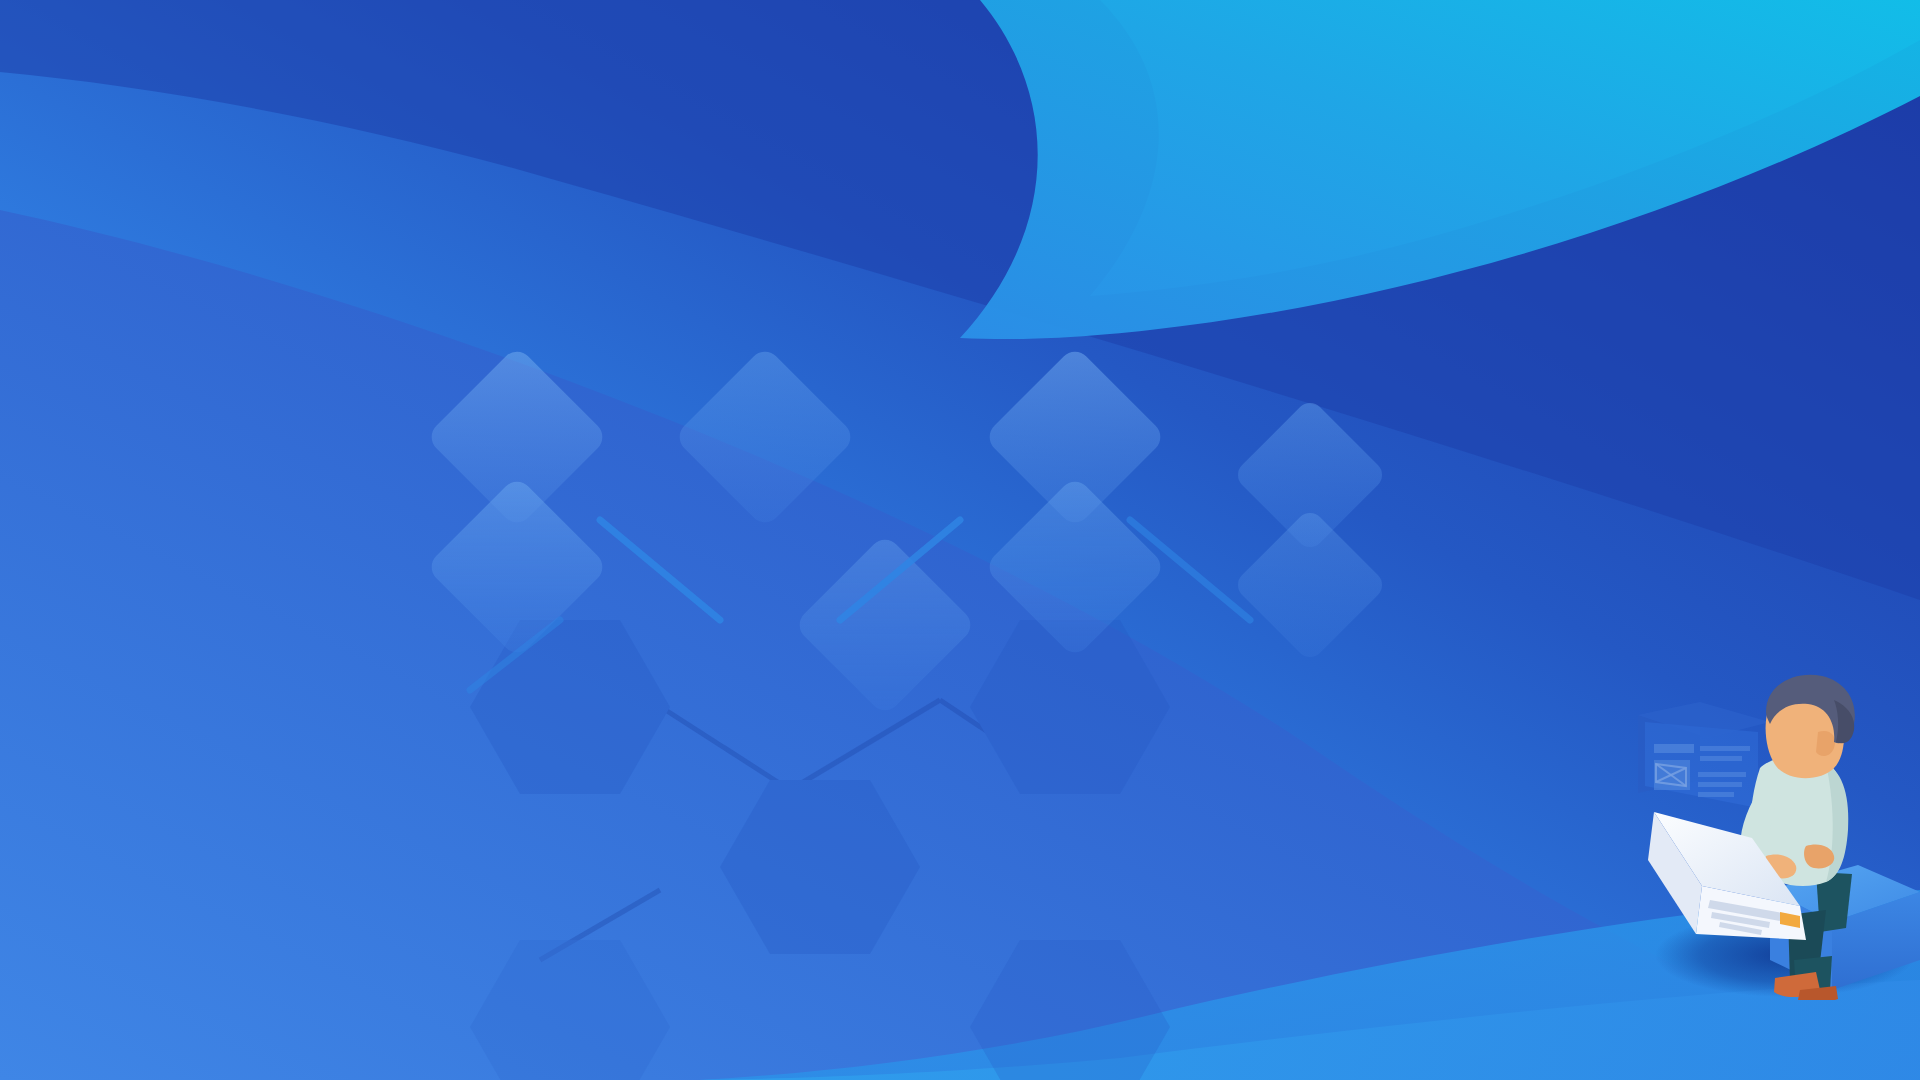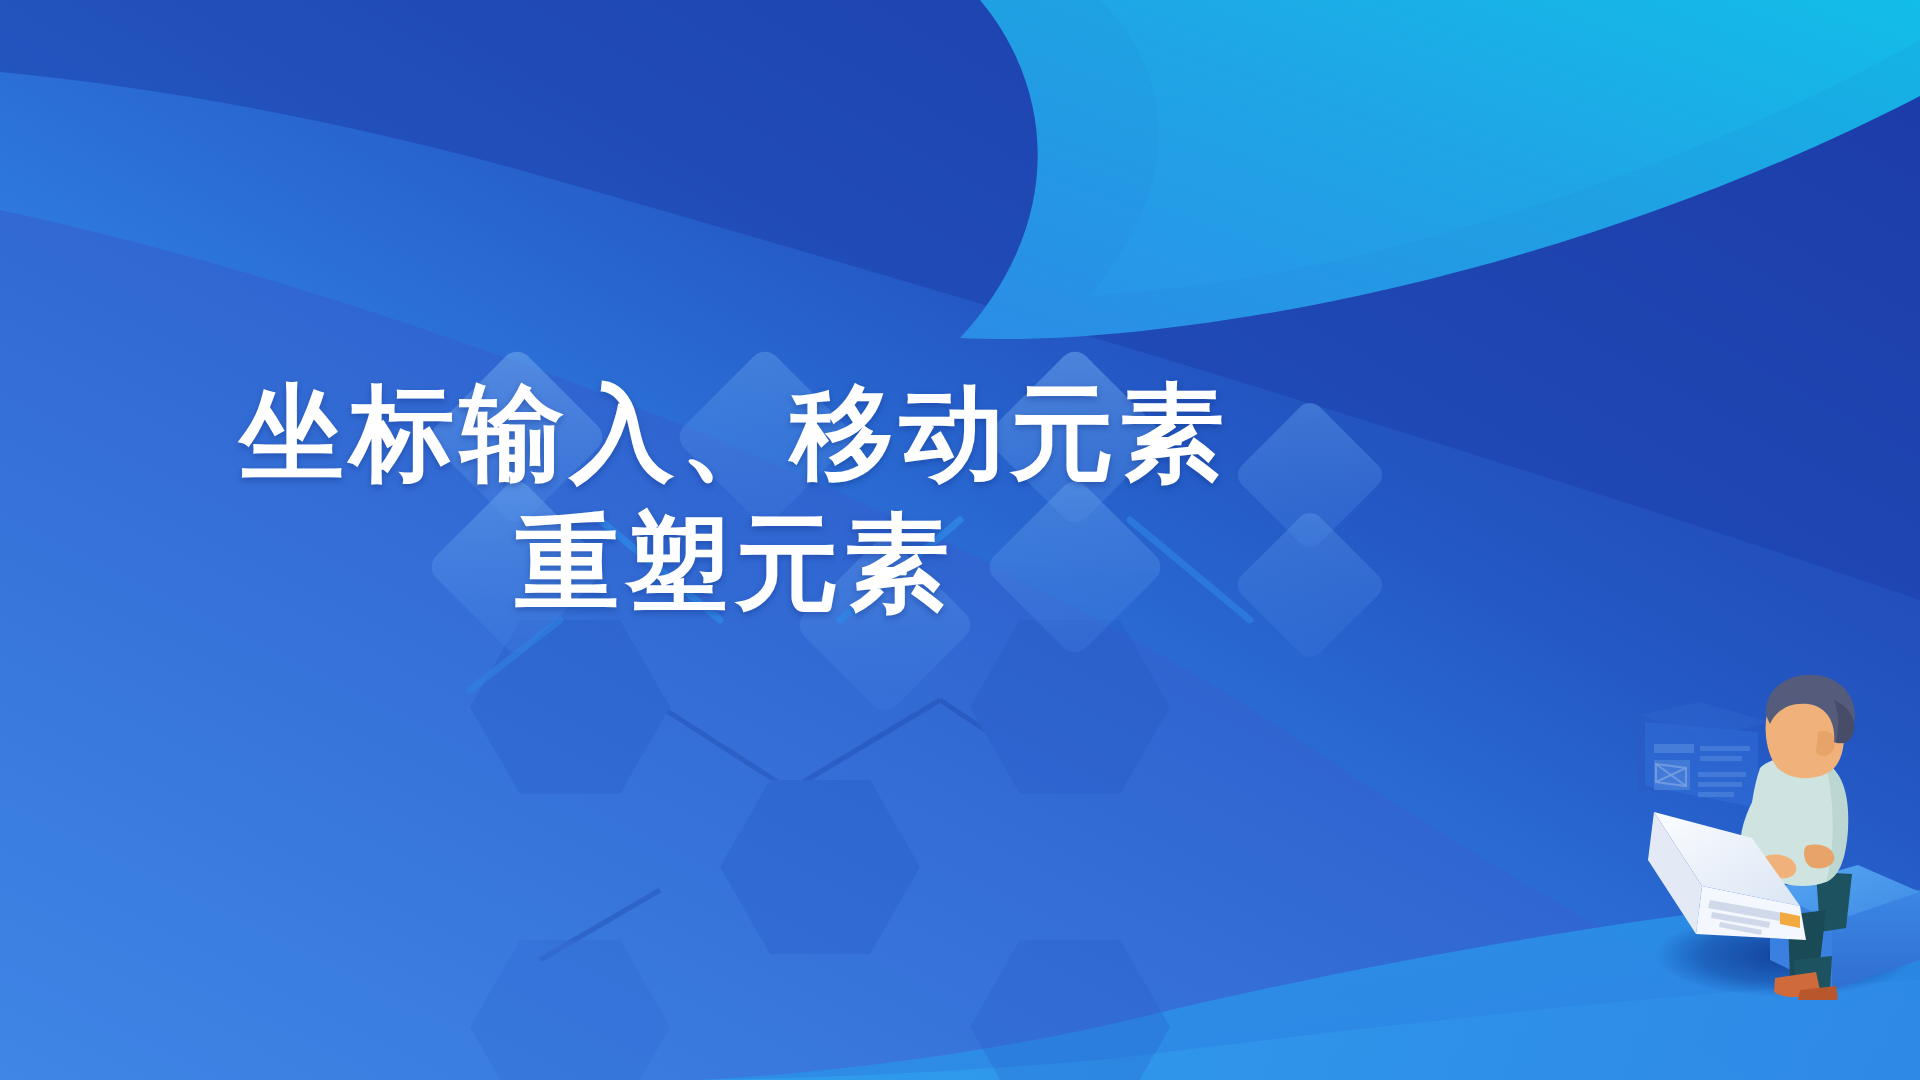--- a/index.html
+++ b/index.html
@@ -160,24 +160,20 @@
       <rect x="1255" y="420" width="110" height="110" rx="14" transform="rotate(45 1310 475)" fill="url(#gradDiamond)" opacity="0.75"></rect>
       <rect x="1255" y="530" width="110" height="110" rx="14" transform="rotate(45 1310 585)" fill="url(#gradDiamond)" opacity="0.6"></rect>
 
       <line x1="600" y1="520" x2="720" y2="620" stroke="#2f85e4" stroke-width="7" stroke-linecap="round" opacity="0.85"></line>
       <line x1="840" y1="620" x2="960" y2="520" stroke="#2f85e4" stroke-width="7" stroke-linecap="round" opacity="0.85"></line>
       <line x1="1130" y1="520" x2="1250" y2="620" stroke="#2f85e4" stroke-width="7" stroke-linecap="round" opacity="0.6"></line>
       <line x1="470" y1="690" x2="560" y2="620" stroke="#2f85e4" stroke-width="7" stroke-linecap="round" opacity="0.5"></line>
     </g>
   </svg>
 
-  <div id="title-block">
-    <div class="title-line">坐标输入、移动元素</div>
-    <div class="title-line">重塑元素</div>
-  </div>
 
   <svg id="illustration" viewBox="0 0 320 340">
     <defs>
       <linearGradient id="cubeTop" x1="0" y1="0" x2="1" y2="1">
         <stop offset="0%" stop-color="#56a6f2"></stop>
         <stop offset="100%" stop-color="#3f8be6"></stop>
       </linearGradient>
       <linearGradient id="cubeSide" x1="0" y1="0" x2="0" y2="1">
         <stop offset="0%" stop-color="#3c86e4"></stop>
         <stop offset="100%" stop-color="#2f6fd2"></stop>

